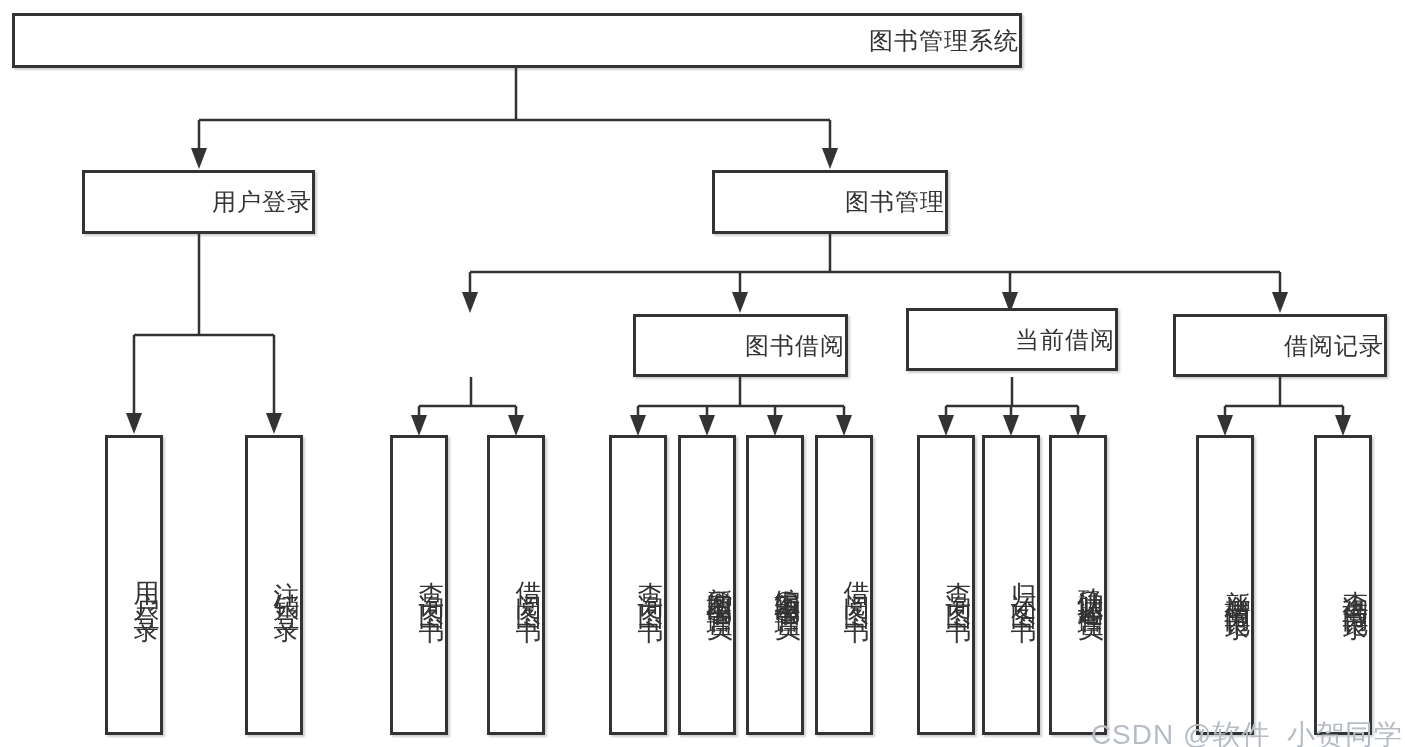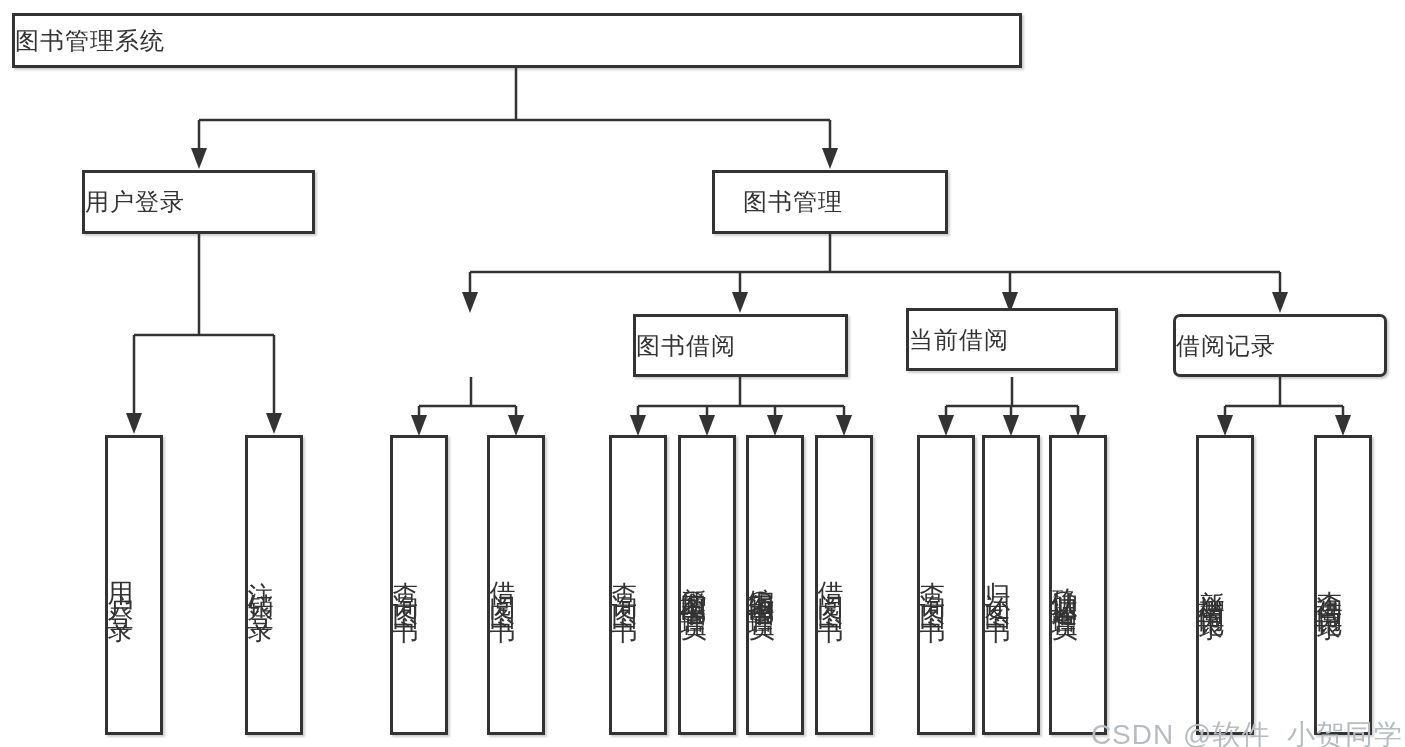--- a/index.html
+++ b/index.html
@@ -6,39 +6,39 @@
   #stage{
     position:relative; width:1405px; height:747px; overflow:hidden;
     background:#ffffff;
     font-family:"Liberation Sans", sans-serif;
     color:#333333;
   }
   #wires{position:absolute; left:0; top:0; z-index:1;}
   .box{
     position:absolute; z-index:2; box-sizing:border-box;
     border:3px solid #333333; background:#ffffff;
-    display:flex; align-items:center; justify-content:flex-start;
+    display:flex; align-items:center; justify-content:flex-end;
     box-shadow:2px 2px 2px rgba(60,60,60,0.25);
   }
   .hlabel{font-size:24px; letter-spacing:1px; white-space:nowrap;}
   .vlabel{
     writing-mode:vertical-rl; text-orientation:mixed;
     font-size:26px; white-space:nowrap; line-height:1;
   }
   .vs{letter-spacing:12px;}  
   .vm{letter-spacing:5px;}   
   .vl{letter-spacing:4px;}   
   
   #n-root{left:12px; top:13px; width:1010px; height:55px;}
   #n-login{left:82px;  top:170px; width:233px; height:64px;}
   #n-mgmt {left:712px; top:170px; width:236px; height:64px;padding-left:28px;}
   #n-newbooks  {left:363px;  top:314px; width:216px; height:63px;}
   #n-bookborrow{left:633px;  top:314px; width:215px; height:63px;}
   #n-current   {left:906px;  top:308px; width:212px; height:63px;}
-  #n-records   {left:1173px; top:314px; width:214px; height:63px;border-radius:7px;}
+  #n-records   {left:1173px; top:314px; width:214px; height:63px;}
   .leaf{top:435px; width:58px; height:300px;}
   #l-login{left:105px;} #l-logout{left:245px;}
   #l-nbq{left:390px;}  #l-nbb{left:487px;}
   #l-bbq{left:609px;}  #l-bba{left:678px;} #l-bbe{left:746px;} #l-bbb{left:815px;}
   #l-cbq{left:917px;}  #l-cbr{left:982px;} #l-cbc{left:1049px;}
   #l-bra{left:1196px;} #l-brq{left:1314px;}
   #watermark{
     position:absolute; z-index:5; right:2px; top:716px;
     font-size:28px; color:#b6bcc3; letter-spacing:1px; white-space:nowrap;
   }

